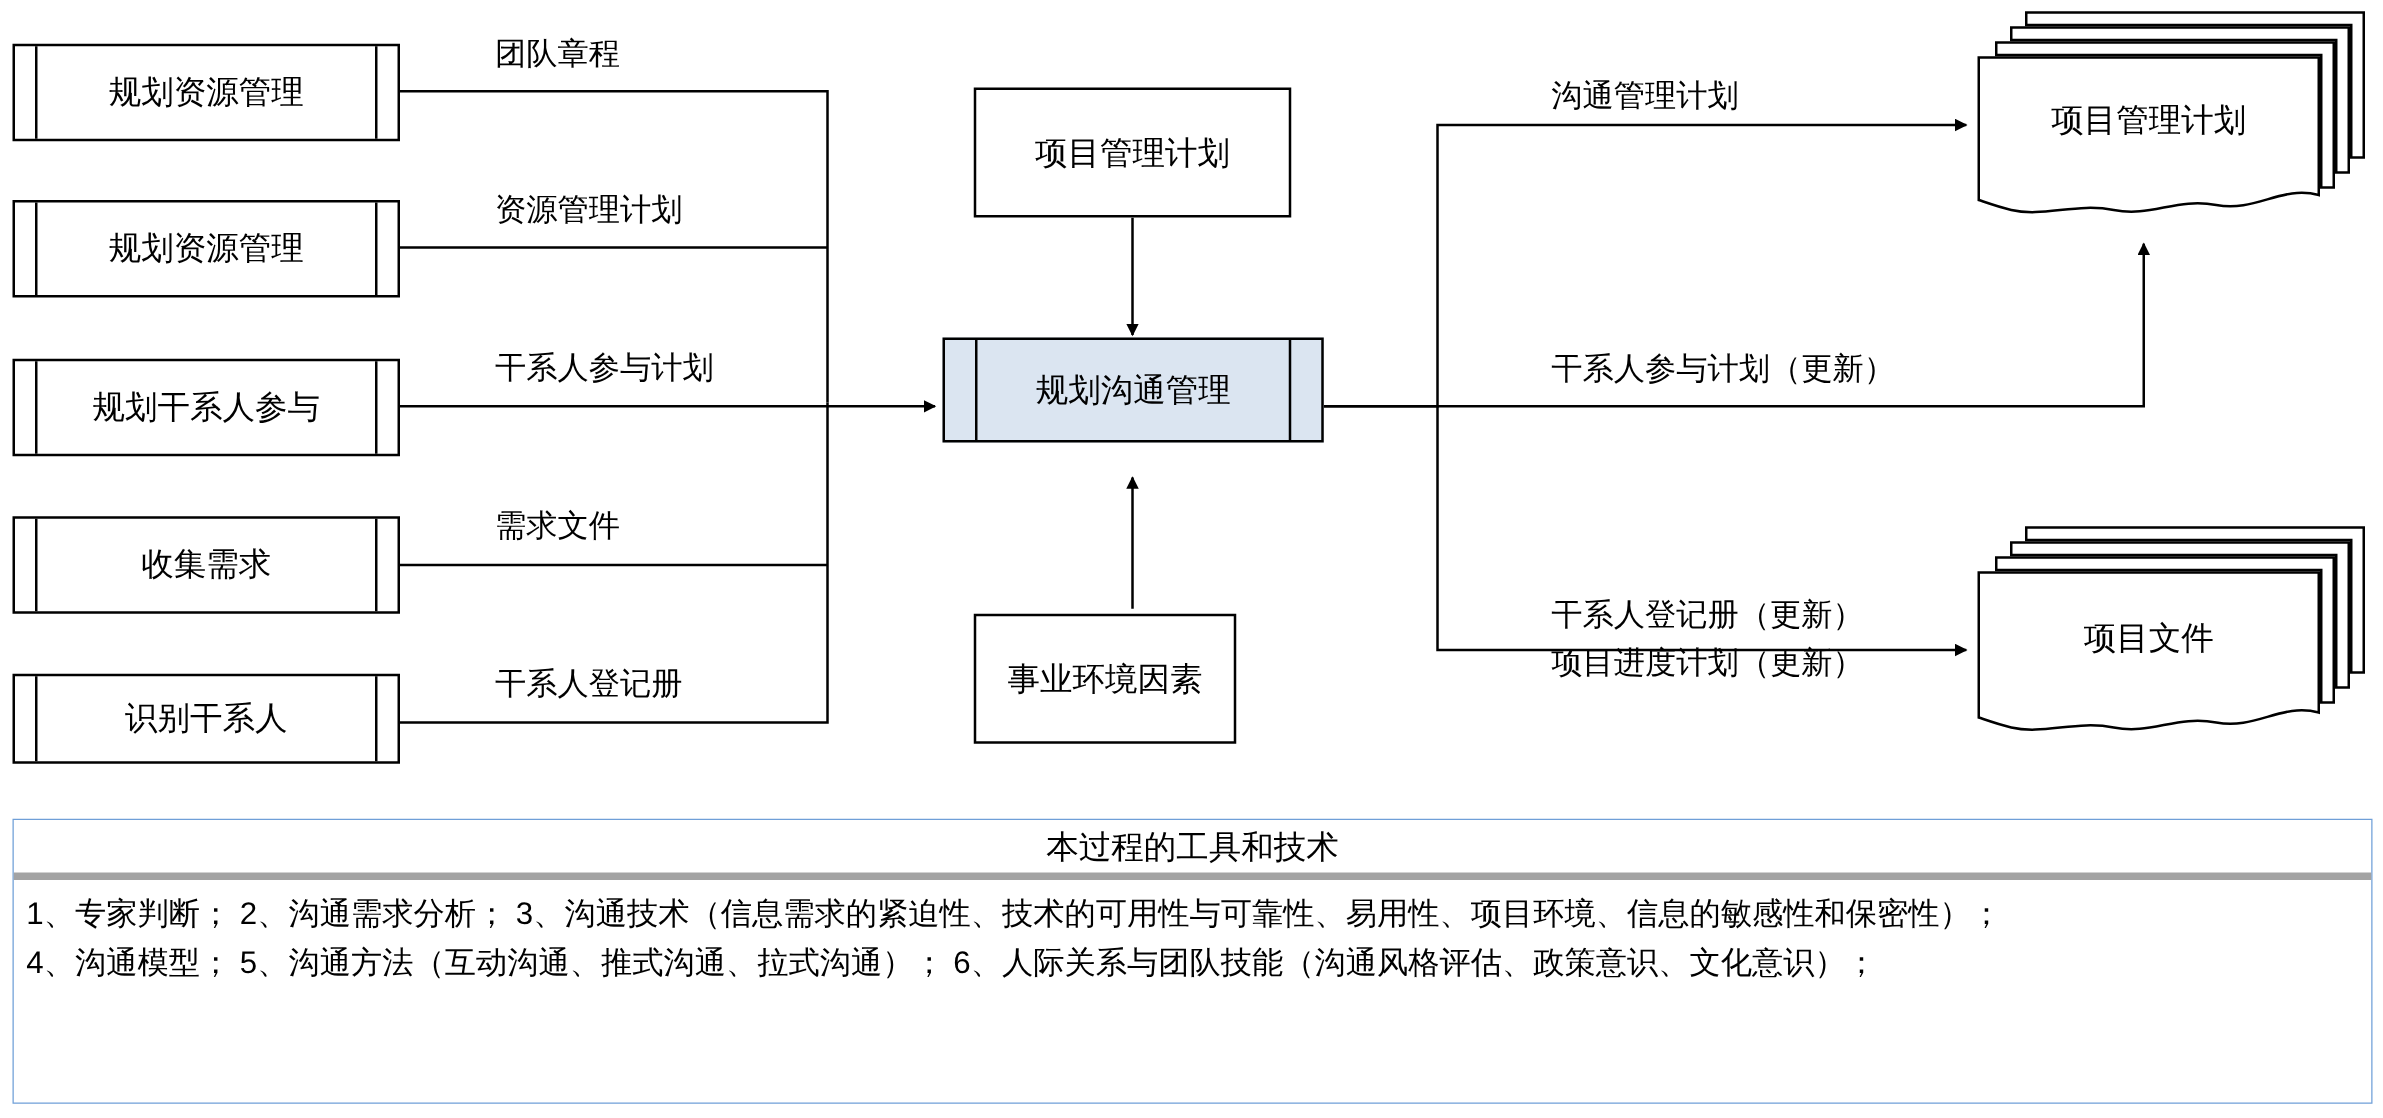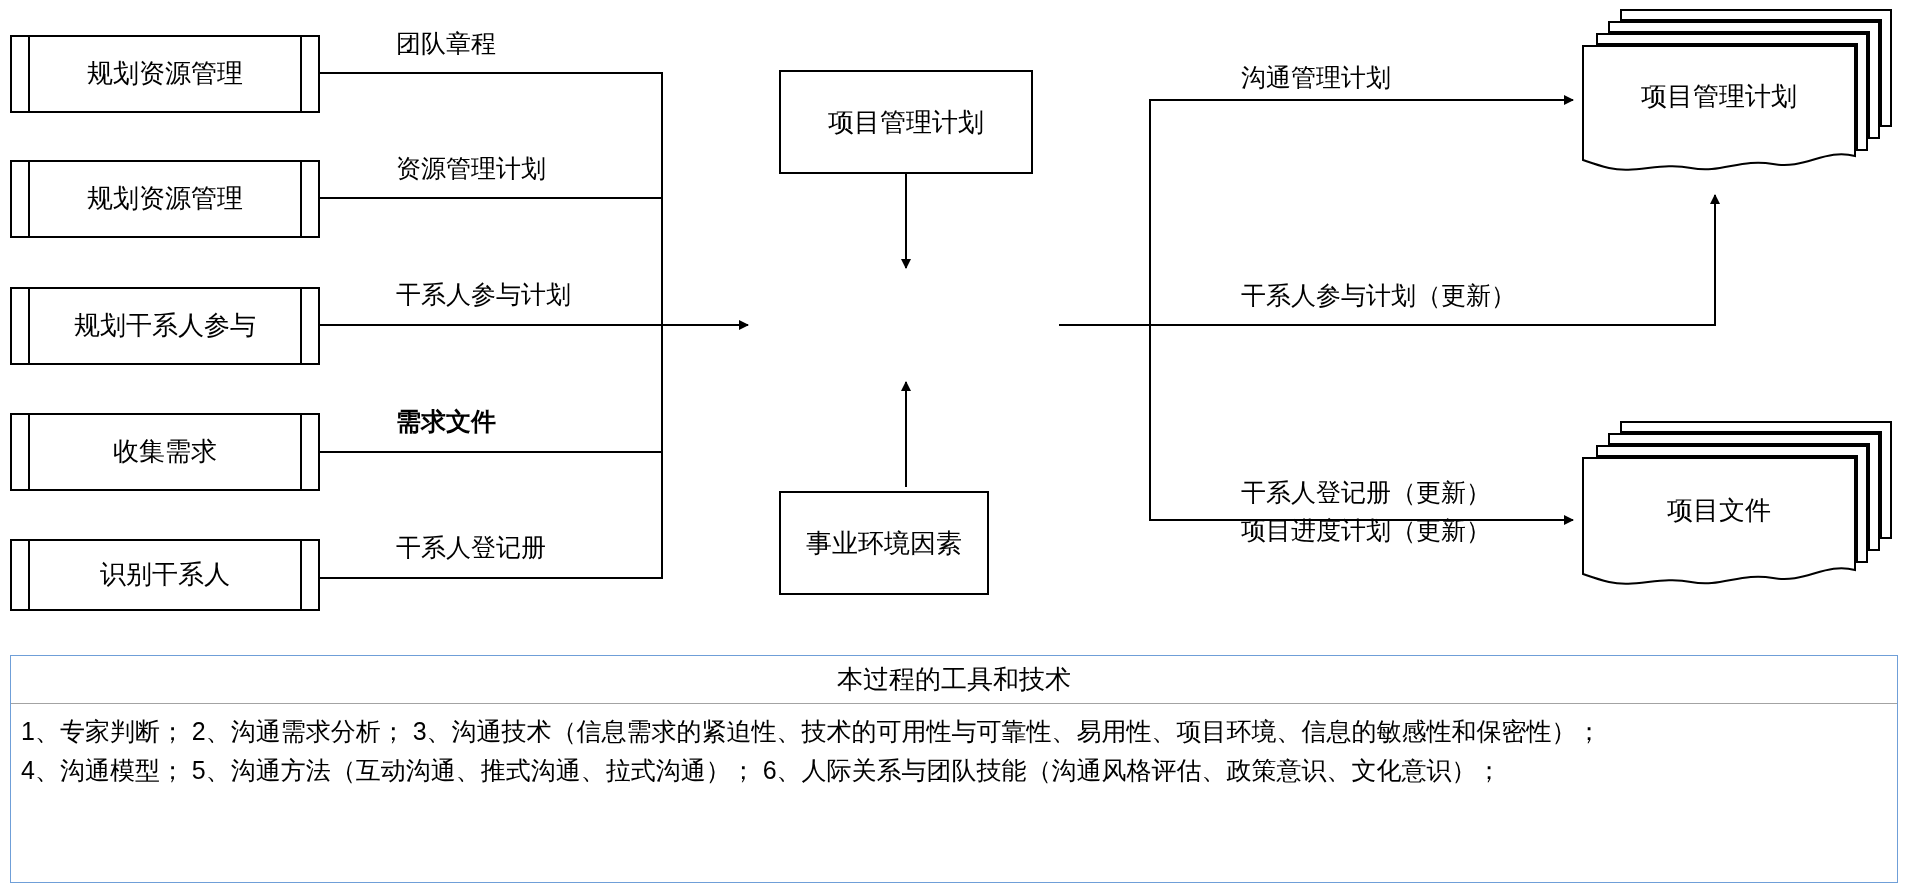--- a/index.html
+++ b/index.html
@@ -119,21 +119,21 @@
   }
   
   .tt-panel {
     position: absolute;
     box-sizing: border-box;
     border: 1px solid #6f9fd8;
     background: #ffffff;
   }
   .tt-title {
     box-sizing: border-box;
-    border-bottom: 1px solid #a3a3a3;
+    border-bottom: 6px solid #a3a3a3;
     height: 48px;
     display: flex;
     align-items: center;
     justify-content: center;
     font-size: 26px;
   }
   .tt-body {
     padding: 8px 10px 6px 10px;
   }
   .tt-line {
@@ -198,27 +198,32 @@
 
   <div class="proc-box" style="left:10px; top:539px; width:310px; height:72px;">
     <div class="bar"></div>
     <div class="lbl">识别干系人</div>
     <div class="bar right"></div>
   </div>
 
   <div class="edge-label" style="left:374px; top:28px;">团队章程</div>
   <div class="edge-label" style="left:374px; top:153px;">资源管理计划</div>
   <div class="edge-label" style="left:374px; top:279px;">干系人参与计划</div>
-  <div class="edge-label" style="left:374px; top:406px;font-weight:bold;">需求文件</div>
+  <div class="edge-label" style="left:374px; top:406px;">需求文件</div>
   <div class="edge-label" style="left:374px; top:532px;">干系人登记册</div>
 
   <div class="plain-box" style="left:779px; top:70px; width:254px; height:104px;">项目管理计划</div>
 
   <div class="plain-box" style="left:779px; top:491px; width:210px; height:104px;">事业环境因素</div>
 
+  <div class="center-proc" style="left:754px; top:270px; width:305px; height:84px;">
+    <div class="bar"></div>
+    <div class="lbl">规划沟通管理</div>
+    <div class="bar right"></div>
+  </div>
 
   <div class="edge-label" style="left:1219px; top:62px;">沟通管理计划</div>
   <div class="edge-label" style="left:1219px; top:280px;">干系人参与计划（更新）</div>
   <div class="edge-label" style="left:1219px; top:477px;">干系人登记册（更新）</div>
   <div class="edge-label" style="left:1219px; top:515px;">项目进度计划（更新）</div>
 
   <div class="doc-stack" style="left:1573px; top:8px; width:320px; height:170px;">
     <svg width="320" height="170" viewBox="0 0 320 170">
       <path d="M48,2 L318,2 L318,118 L308,118 L308,12 L48,12 Z" fill="#ffffff" stroke="#000" stroke-width="2"></path>
       <path d="M36,14 L306,14 L306,130 L296,130 L296,24 L36,24 Z" fill="#ffffff" stroke="#000" stroke-width="2"></path>

